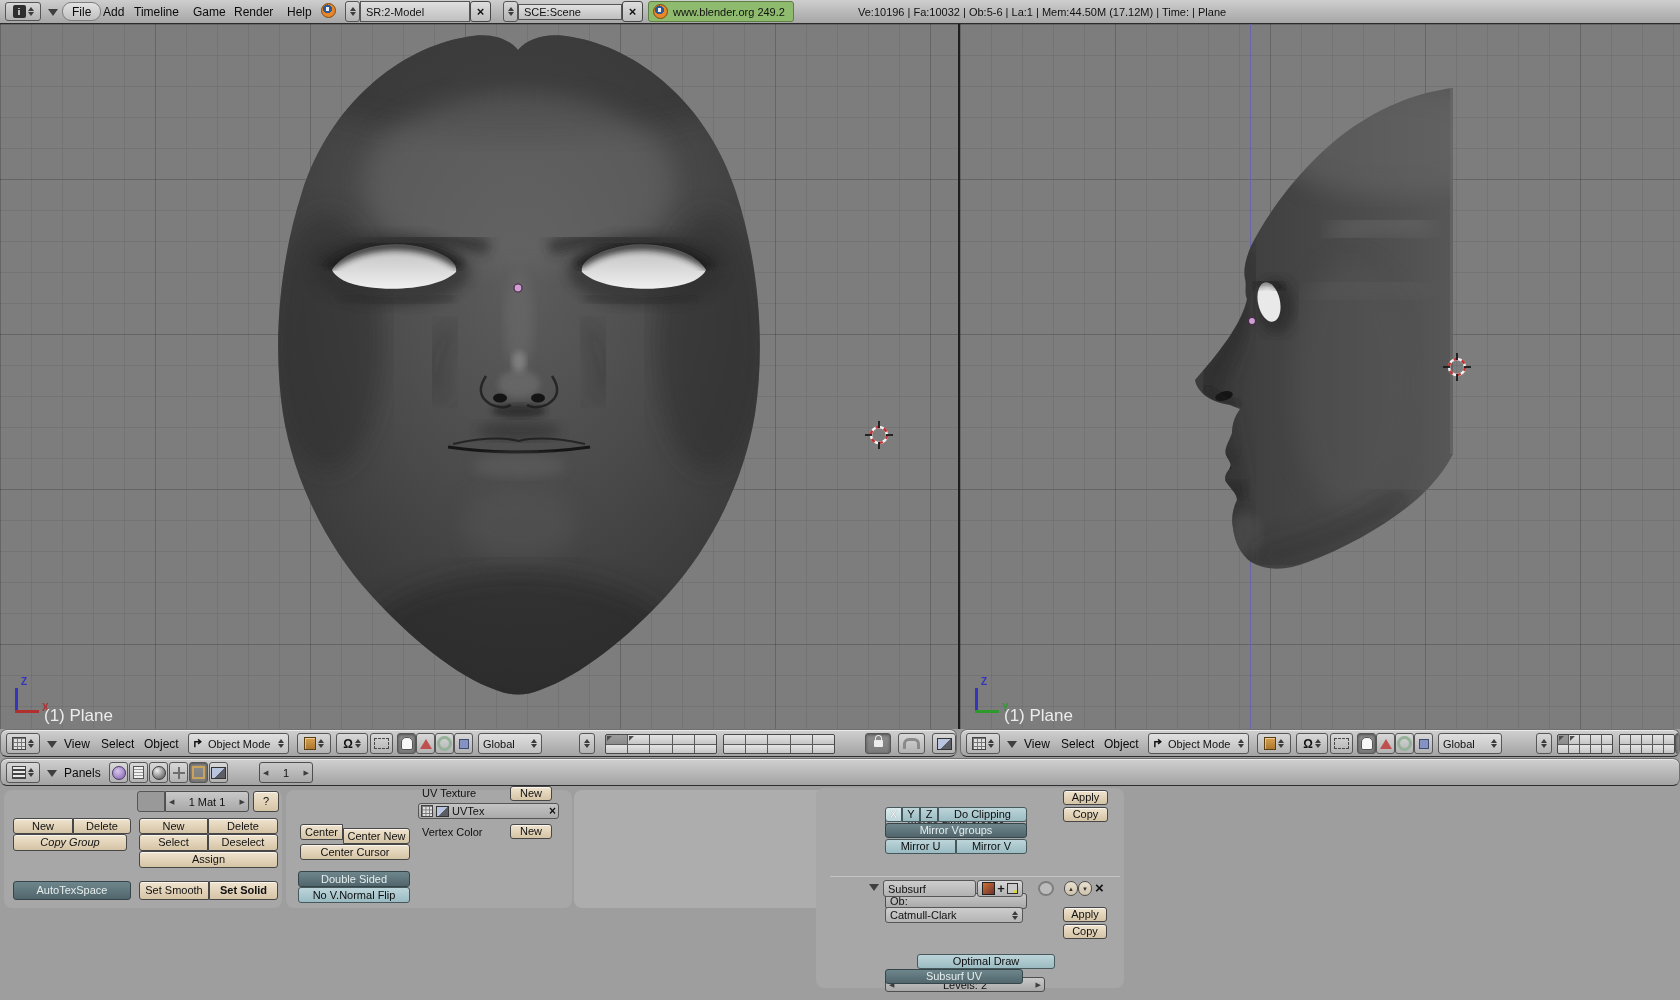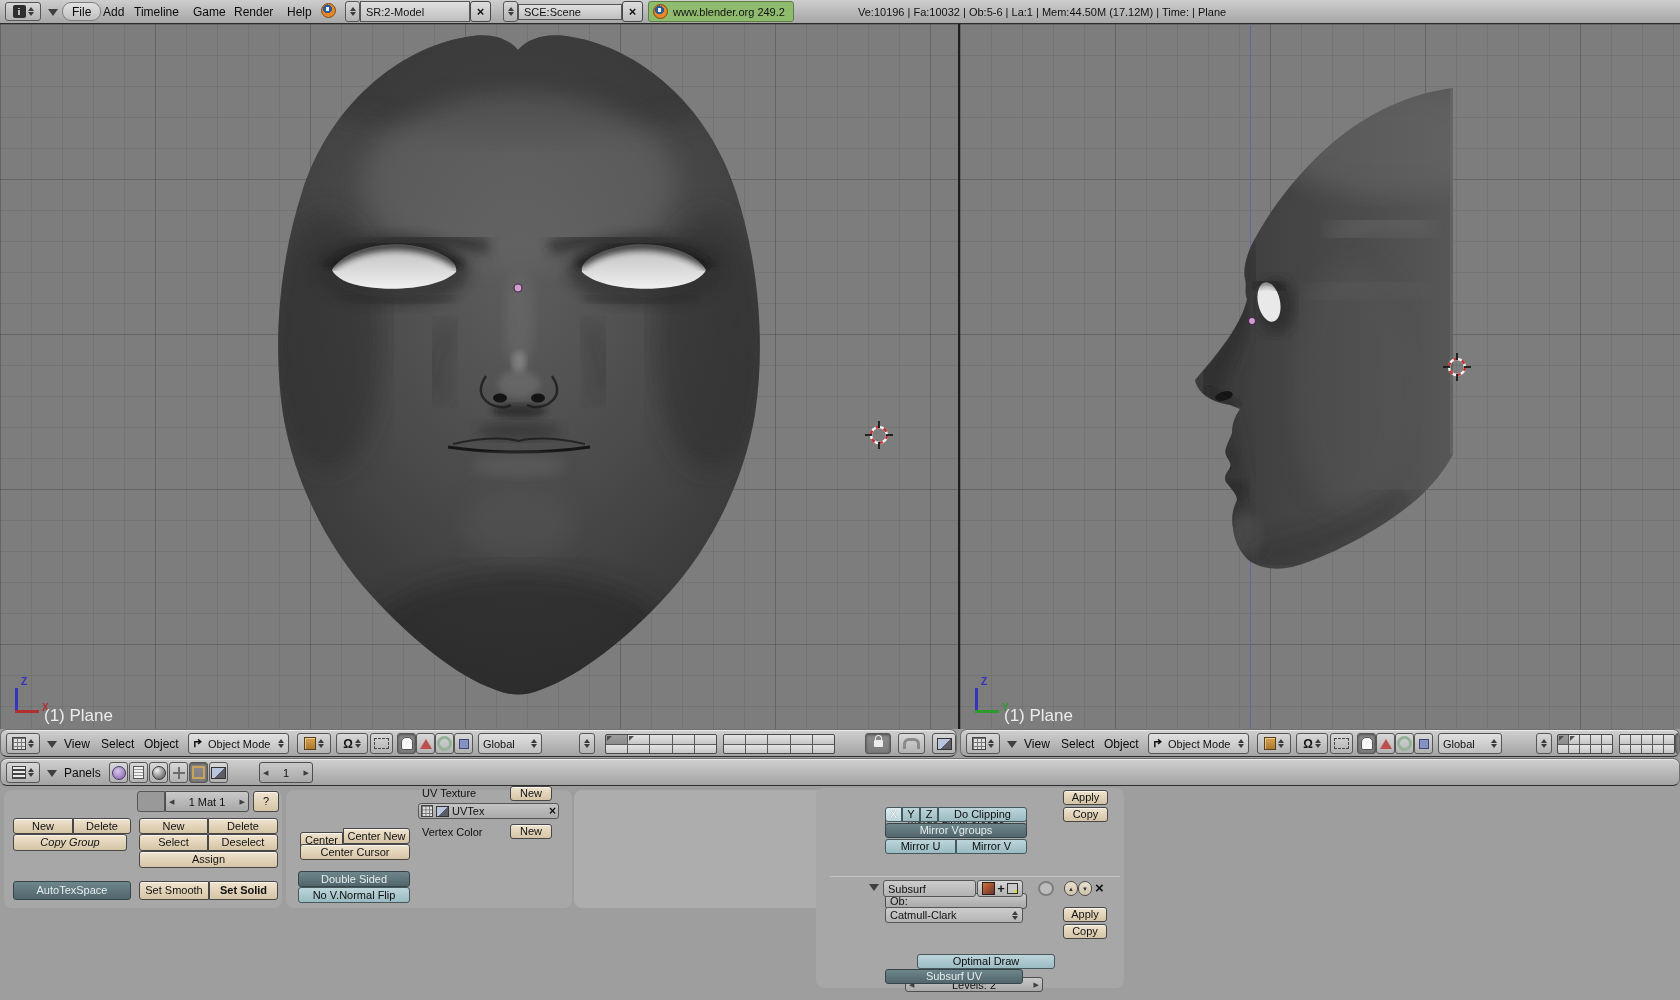--- a/index.html
+++ b/index.html
@@ -526,21 +526,21 @@
   <div class="abs btn tan" style="left:13px;top:48px;width:114px;height:17px;font-style:italic;">Copy Group</div>
   <div class="abs btn tan" style="left:139px;top:32px;width:69px;height:16px;border-radius:3px 0 0 3px;">New</div>
   <div class="abs btn tan" style="left:208px;top:32px;width:70px;height:16px;border-radius:0 3px 3px 0;">Delete</div>
   <div class="abs btn tan" style="left:139px;top:48px;width:69px;height:17px;border-radius:3px 0 0 3px;">Select</div>
   <div class="abs btn tan" style="left:208px;top:48px;width:70px;height:17px;border-radius:0 3px 3px 0;">Deselect</div>
   <div class="abs btn tan" style="left:139px;top:65px;width:139px;height:17px;">Assign</div>
   <div class="abs btn dark" style="left:13px;top:95px;width:118px;height:19px;">AutoTexSpace</div>
   <div class="abs btn tan" style="left:139px;top:95px;width:70px;height:19px;border-radius:3px 0 0 3px;">Set Smooth</div>
   <div class="abs btn tan" style="left:209px;top:95px;width:69px;height:19px;border-radius:0 3px 3px 0;font-weight:bold;">Set Solid</div>
 
-  <div class="abs btn tan" style="left:300px;top:46px;width:43px;height:16px;border-radius:3px 0 0 3px;">Center</div>
+  <div class="abs btn tan" style="left:300px;top:38px;width:43px;height:16px;border-radius:3px 0 0 3px;">Center</div>
   <div class="abs btn tan" style="left:343px;top:42px;width:67px;height:16px;border-radius:0 3px 3px 0;">Center New</div>
   <div class="abs btn tan" style="left:300px;top:58px;width:110px;height:16px;">Center Cursor</div>
   <div class="abs btn dark" style="left:298px;top:85px;width:112px;height:16px;">Double Sided</div>
   <div class="abs btn light" style="left:298px;top:101px;width:112px;height:16px;">No V.Normal Flip</div>
   <span class="abs lbl" style="left:422px;top:1px;">UV Texture</span>
   <div class="abs btn tan" style="left:510px;top:0px;width:42px;height:15px;">New</div>
   <div class="abs field" style="left:418px;top:17px;width:141px;height:16px;padding:0 2px;gap:3px;background:linear-gradient(#c4c4c4,#aaaaaa);">
     <span class="gridico" style="width:10px;height:10px;background-size:3.5px 3.5px;"></span>
     <span class="picico" style="width:11px;height:9px;"></span>
     <span style="flex:1;">UVTex</span>
@@ -582,21 +582,21 @@
   <div class="abs roundbtn" style="left:1064px;top:95px;width:14px;height:15px;">▲</div>
   <div class="abs roundbtn" style="left:1078px;top:95px;width:14px;height:15px;">▼</div>
   <div class="abs" style="left:1095px;top:93px;font-size:15px;font-weight:bold;color:#111;">×</div>
   <div class="abs field" style="left:885px;top:121px;width:138px;height:16px;padding:0 4px;background:linear-gradient(#cdcdcd,#b4b4b4);">
     <span style="flex:1;">Catmull-Clark</span>
     <span class="updn">
         <i class="u"></i>
         <i class="d"></i>
       </span>
   </div>
-  <div class="abs spin" style="left:885px;top:138px;width:138px;height:15px;margin-left:20px;">
+  <div class="abs spin" style="left:885px;top:138px;width:160px;height:15px;">
     <span class="la">◀</span>
     <span>Levels: 2</span>
     <span class="ra">▶</span>
   </div>
 
   <div class="abs btn light" style="left:885px;top:168px;width:138px;height:15px;margin-left:32px;">Optimal Draw</div>
   <div class="abs btn dark" style="left:885px;top:183px;width:138px;height:15px;">Subsurf UV</div>
   <div class="abs btn tan" style="left:1063px;top:121px;width:44px;height:15px;">Apply</div>
   <div class="abs btn tan" style="left:1063px;top:138px;width:44px;height:15px;">Copy</div>
 </div>

